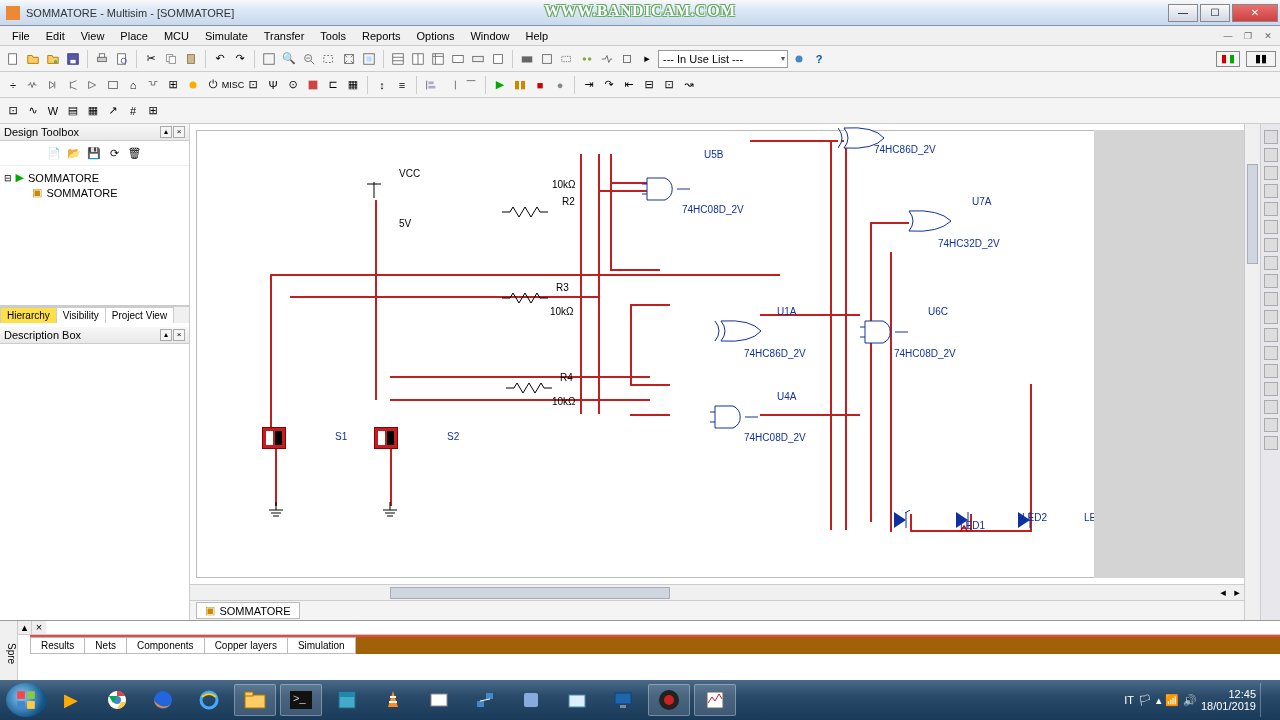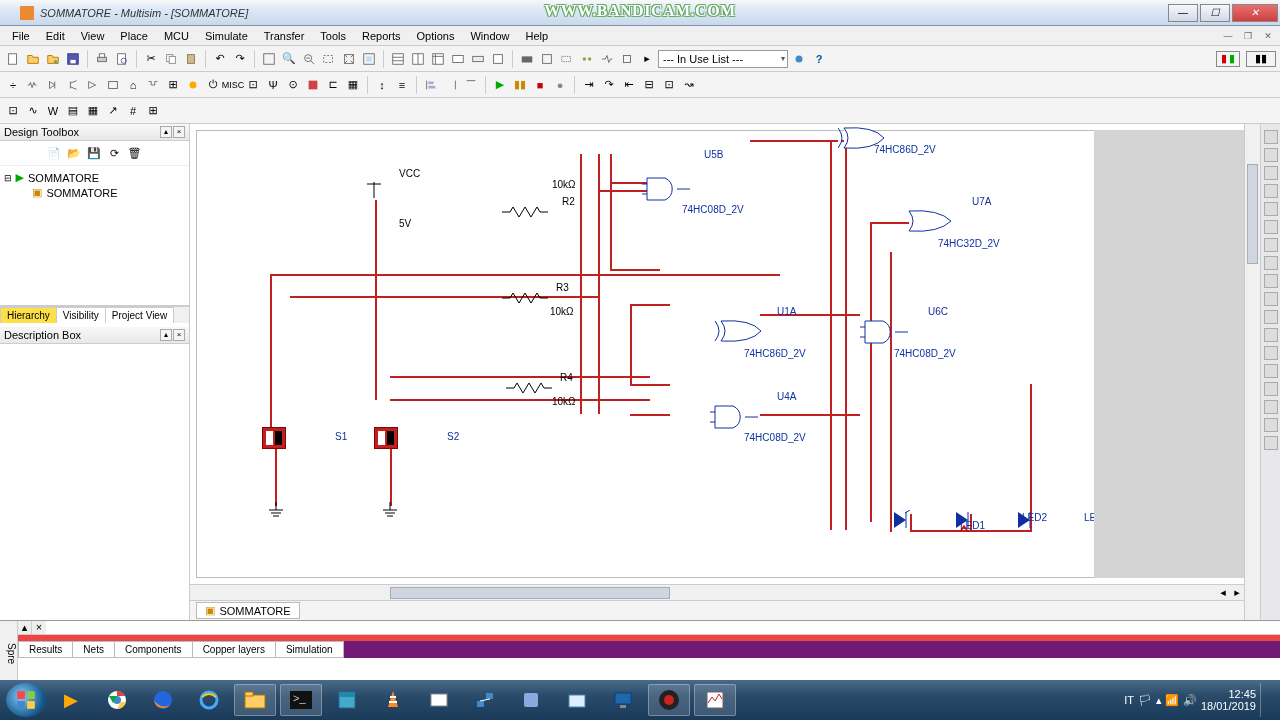--- a/index.html
+++ b/index.html
@@ -1,19 +1,19 @@
 <!DOCTYPE html>
 <html><head>
 <meta charset="utf-8">
 <style>
 * { margin:0; padding:0; box-sizing:border-box; font-family:"Segoe UI",Tahoma,sans-serif; font-size:11px; }
 body { width:1280px; height:720px; overflow:hidden; background:#fff; position:relative; }
 
 
-.titlebar { height:26px; background:linear-gradient(#f8f8f8,#dbe8f8 40%,#cad8ea); display:flex; align-items:center; padding-left:20px; border-bottom:1px solid #7a95b0;font-style:italic; }
+.titlebar { height:26px; background:linear-gradient(#f8f8f8,#dbe8f8 40%,#cad8ea); display:flex; align-items:center; padding-left:6px; border-bottom:1px solid #7a95b0; }
 .titlebar .appicon { width:14px; height:14px; background:#e83; margin-right:6px; }
 .titlebar .title { color:#333; }
 .winbtns { margin-left:auto; display:flex; gap:2px; padding-right:2px; }
 .winbtn { width:30px; height:18px; display:flex; align-items:center; justify-content:center; border:1px solid #888; background:linear-gradient(#f8f8f8,#d0d8e8); font-size:10px; }
 .winbtn.cls { background:linear-gradient(#e87070,#d04040); color:#fff; width:46px;}
 .winbtns-inner { width:14px; height:14px; display:flex; align-items:center; justify-content:center; font-size:9px; color:#666; margin-left:2px;}
 
 
 .menubar { height:20px; background:#f0f0f0; display:flex; align-items:center; padding-left:4px; border-bottom:1px solid #ccc; position:relative;}
 .menubar span { padding:2px 8px; cursor:pointer; }
@@ -68,21 +68,21 @@
 
 
 .sheettabs { height:20px; background:#f4f4f4; border-top:1px solid #ccc; display:flex; align-items:center; padding-left:6px; }
 .sheettabs .tab { border:1px solid #bbb; padding:1px 8px; background:#fff; font-size:10px; display:flex; align-items:center; gap:4px;}
 
 
 .logpanel { height:60px; border-top:1px solid #999; display:flex; }
 .logpanel .vtab { width:18px; background:#f0f0f0; border-right:1px solid #ccc; writing-mode:vertical-rl; text-align:center; font-size:10px; padding-top:6px;}
 .logpanel .logbody { flex:1; display:flex; flex-direction:column;}
 .logline { padding:6px 20px; color:#333; flex:1;}
-.logtabs { display:flex; border-top:6px solid #ef4444; background:#701a75; }
+.logtabs { display:flex; border-top:2px solid #ef4444; background:#a16207;margin-left:12px; }
 .logtabs span { padding:2px 10px; border:1px solid #bbb; background:#fff; font-size:10px; margin-right:-1px;}
 
 
 .statusbar { height:20px; background:#f0f0f0; border-top:1px solid #ccc; display:flex; align-items:center; padding:0 6px; font-size:10px; }
 .statusbar .cell { padding:0 10px; border-left:1px solid #ccc; height:100%; display:flex; align-items:center;}
 .statusbar .sp { flex:1; }
 
 
 .watermark { position:absolute; top:2px; left:50%; transform:translateX(-50%); font-family:Liberation Serif, serif; font-size:16px; font-weight:bold; color:#fff; text-shadow:1px 1px 0 #6a6, -1px -1px 0 #6a6, 1px -1px 0 #6a6, -1px 1px 0 #6a6; letter-spacing:0.5px;}
 

